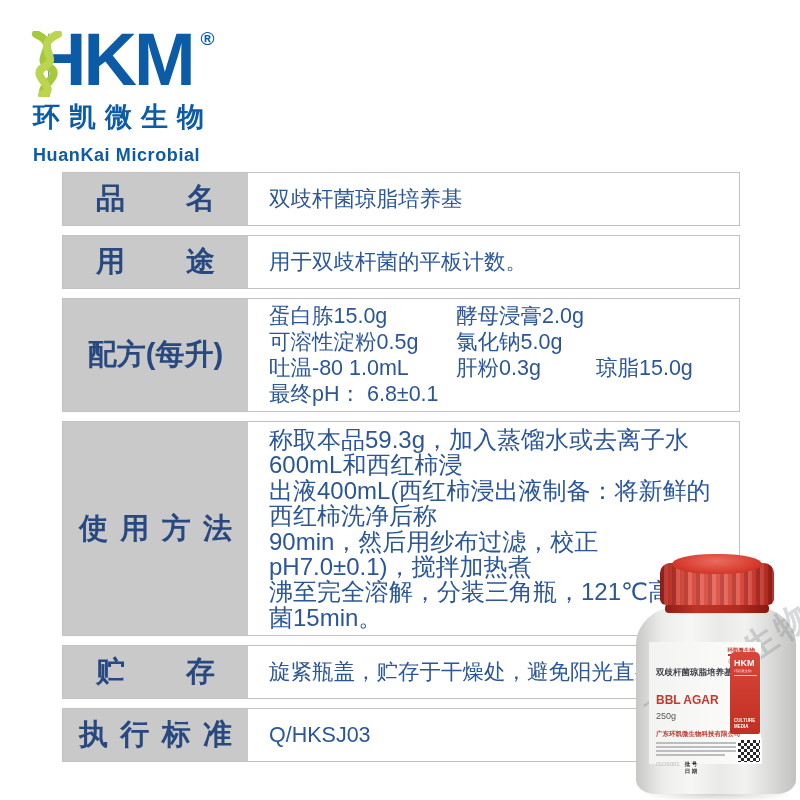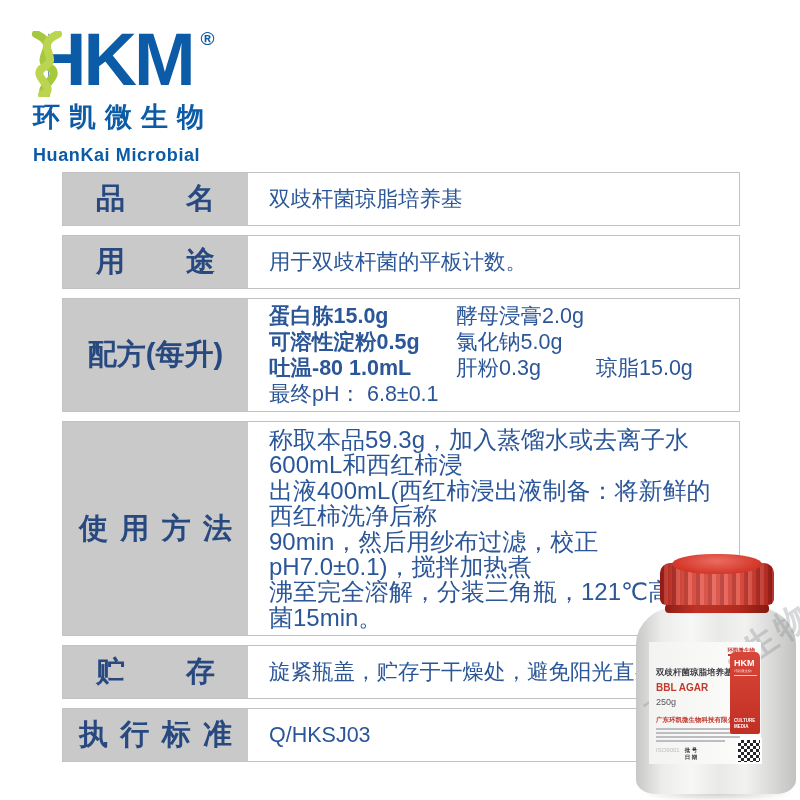--- a/index.html
+++ b/index.html
@@ -24,21 +24,21 @@
              justify-content:center;color:#27497f;font-weight:700;font-size:29px;
              box-sizing:border-box;padding:8px 0;}
   .row-label.spread2{justify-content:space-between;padding:6px 33px;}
   .row-label.spread4{justify-content:space-between;padding:6px 16px;}
   .row-content{flex:1;display:flex;flex-direction:column;justify-content:center;
                color:#2b5697;font-size:21.5px;line-height:26px;
                padding:5px 8px 5px 21px;box-sizing:border-box;}
   .row-content.formula{line-height:26px;padding-top:4px;padding-bottom:4px;}
   .formula .f-line{display:flex;white-space:nowrap;}
   .formula .f-cell{display:inline-block;}
-  .formula .f-cell:nth-child(1){width:187px;font-weight:bold;}
+  .formula .f-cell:nth-child(1){width:187px;}
   .formula .f-cell:nth-child(2){width:140px;}
   .row-content.multiline{font-size:24px;line-height:25.4px;padding-top:5px;padding-bottom:5px;}
 
   
   .bottle{position:absolute;left:636px;top:554px;width:162px;height:244px;z-index:5;}
   .bottle-shadow{position:absolute;left:4px;right:4px;bottom:-4px;height:16px;
                  background:radial-gradient(ellipse at 50% 50%,rgba(0,0,0,.18),rgba(0,0,0,0) 70%);}
   .bottle-body{position:absolute;left:0;right:2px;top:52px;bottom:4px;
                background:linear-gradient(90deg,#c7c7c5 0%,#ececea 16%,#f7f7f5 34%,#e9e9e7 52%,#f2f2f0 68%,#d8d8d6 86%,#c2c2c0 100%);
                border-radius:44px 44px 20px 20px / 38px 38px 14px 14px;}
@@ -57,21 +57,21 @@
   .watermark{position:absolute;left:2px;top:96px;width:158px;color:rgba(125,130,138,.30);
              font-size:34px;font-weight:700;transform:rotate(-34deg);letter-spacing:4px;
              white-space:nowrap;pointer-events:none;}
   .front-label{position:absolute;left:13px;top:88px;width:112px;height:122px;
                background:linear-gradient(90deg,#f3f3f1,#fdfdfc);padding:7px 6px 4px 7px;
                box-sizing:border-box;}
   .lbl-mark{position:absolute;top:5px;right:6px;color:#c4352a;font-size:5.5px;font-weight:700;
             border-bottom:2px solid #c4352a;line-height:7px;}
   .lbl-code{color:#8f8f93;font-size:8px;margin-top:8px;text-align:right;}
   .lbl-name{color:#3c3c44;font-size:8.5px;font-weight:700;margin-top:1px;}
-  .lbl-en{color:#c23a2e;font-size:10px;font-weight:700;margin-top:3px;}
+  .lbl-en{color:#c23a2e;font-size:12px;font-weight:700;margin-top:14px;}
   .lbl-weight{color:#55555b;font-size:9px;margin-top:4px;}
   .lbl-company{color:#c0392e;font-size:6.5px;font-weight:700;margin-top:9px;white-space:nowrap;}
   .lbl-lines{margin-top:3px;}
   .lbl-lines div{height:2px;background:#bdbdc1;margin:2px 0;}
   .lbl-foot{display:flex;align-items:flex-start;margin-top:5px;gap:5px;}
   .lbl-iso{color:#bcbcc0;font-size:6px;}
   .lbl-batch{color:#2d2d33;font-size:5.5px;font-weight:700;line-height:7px;}
   .red-stripe{position:absolute;left:94px;top:98px;width:30px;height:82px;z-index:6;
               background:linear-gradient(180deg,#d8463a,#c22e22);
               border-radius:5px 5px 2px 2px;padding:6px 3px 4px 4px;box-sizing:border-box;

